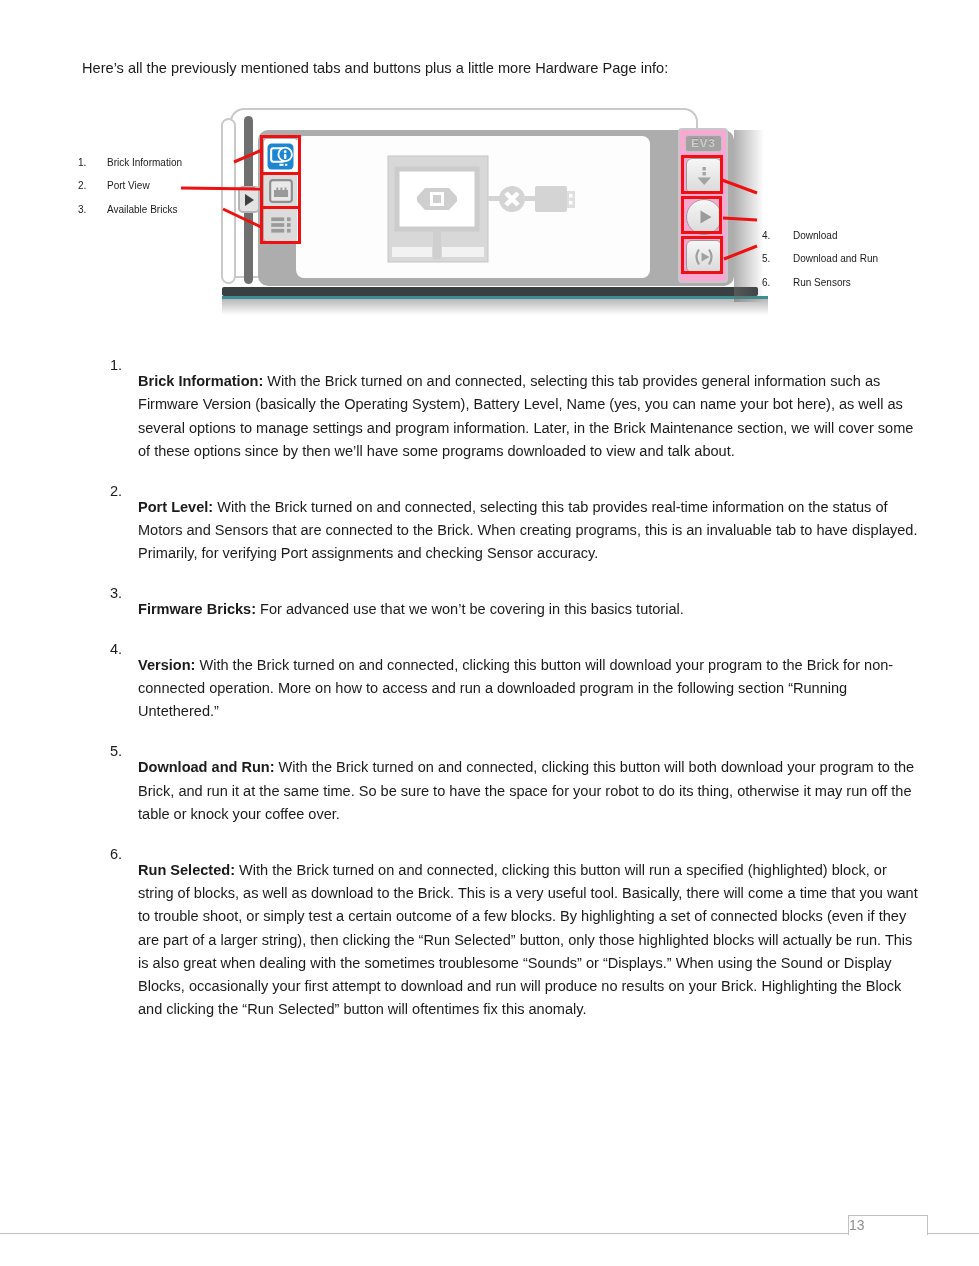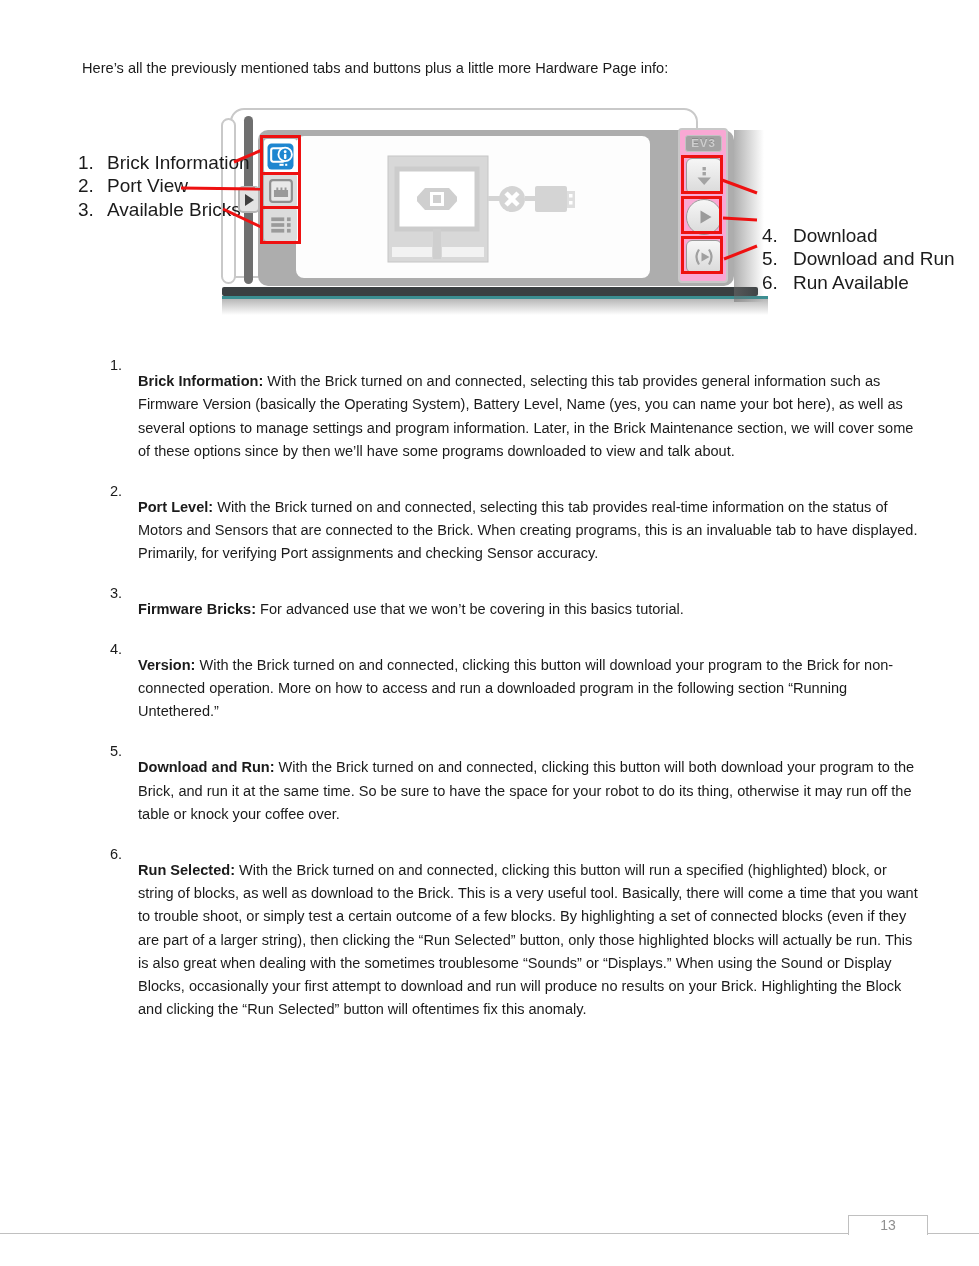--- a/index.html
+++ b/index.html
@@ -51,21 +51,21 @@
   .rb5 { left:461px; top:102px; width:41px; height:38px; }
   .rb6 { left:461px; top:142px; width:42px; height:38px; }
   .dark-bottom { left:2px; top:193px; width:536px; height:9px; background:#3a3f41; border-radius:2px; }
   .teal-line { left:2px; top:202px; width:546px; height:3px; background:#3b8e91; }
   .bottom-shadow { left:2px; top:205px; width:546px; height:16px;
     background:linear-gradient(#b7b7b7, rgba(255,255,255,0)); }
   .right-shadow { left:514px; top:36px; width:30px; height:172px;
     background:linear-gradient(to right, rgba(110,110,110,.55), rgba(255,255,255,0)); }
 
   
-  .callouts { position:absolute; font-size:19px; line-height:23.3px; white-space:nowrap; }
+  .callouts { position:absolute; font-size:10px; line-height:23.3px; white-space:nowrap; }
   .callouts-left  { left:78px;  top:151px; }
   .callouts-right { left:762px; top:184px;margin-top:40px; }
   .co-num { display:inline-block; }
   .callouts-left  .co-num { width:29px; }
   .callouts-right .co-num { width:31px; }
 
   .ann-svg { position:absolute; left:0; top:0; width:979px; height:330px;
     pointer-events:none; z-index:8; }
   .ann-line { stroke:#ee1111; stroke-width:3; }
 
@@ -76,21 +76,21 @@
   .item .num { flex:0 0 28px; }
   .item .txt { width:784px;margin-top:16px; }
   .item b { font-weight:bold; }
 
   
   .footer-line { position:absolute; top:1233px; height:0; border-top:1.5px solid #c0c0c0; }
   .fl-left  { left:0px;  width:848px; }
   .fl-right { left:928px; width:51px; }
   .footer-tab { position:absolute; left:848px; top:1215px; width:80px; height:19.5px;
     border:1.5px solid #c0c0c0; border-bottom:none; background:#fff;
-    font-size:14px; color:#8f8f8f; text-align:center; line-height:18px; }
+    font-size:14px; color:#8f8f8f; line-height:18px; }
 </style>
 </head>
 <body>
 
 <div class="page">
 
   <p class="intro">Here’s all the previously mentioned tabs and buttons plus a little more Hardware Page info:</p>
 
   <div class="figure">
     <div class="fig-abs top-window"></div>
@@ -195,21 +195,21 @@
   </div>
 
   <div class="callouts callouts-left">
     <div><span class="co-num">1.</span><span>Brick Information</span></div>
     <div><span class="co-num">2.</span><span>Port View</span></div>
     <div><span class="co-num">3.</span><span>Available Bricks</span></div>
   </div>
   <div class="callouts callouts-right">
     <div><span class="co-num">4.</span><span>Download</span></div>
     <div><span class="co-num">5.</span><span>Download and Run</span></div>
-    <div><span class="co-num">6.</span><span>Run Available</span></div>
+    <div><span class="co-num">6.</span><span>Run Sensors</span></div>
   </div>
 
   <svg class="ann-svg">
     <line class="ann-line" x1="234" y1="162" x2="262" y2="150"></line>
     <line class="ann-line" x1="181" y1="188" x2="261" y2="189"></line>
     <line class="ann-line" x1="223" y1="209" x2="261" y2="227"></line>
     <line class="ann-line" x1="722" y1="180" x2="757" y2="193"></line>
     <line class="ann-line" x1="723" y1="218" x2="757" y2="220"></line>
     <line class="ann-line" x1="724" y1="259" x2="757" y2="246"></line>
   </svg>

